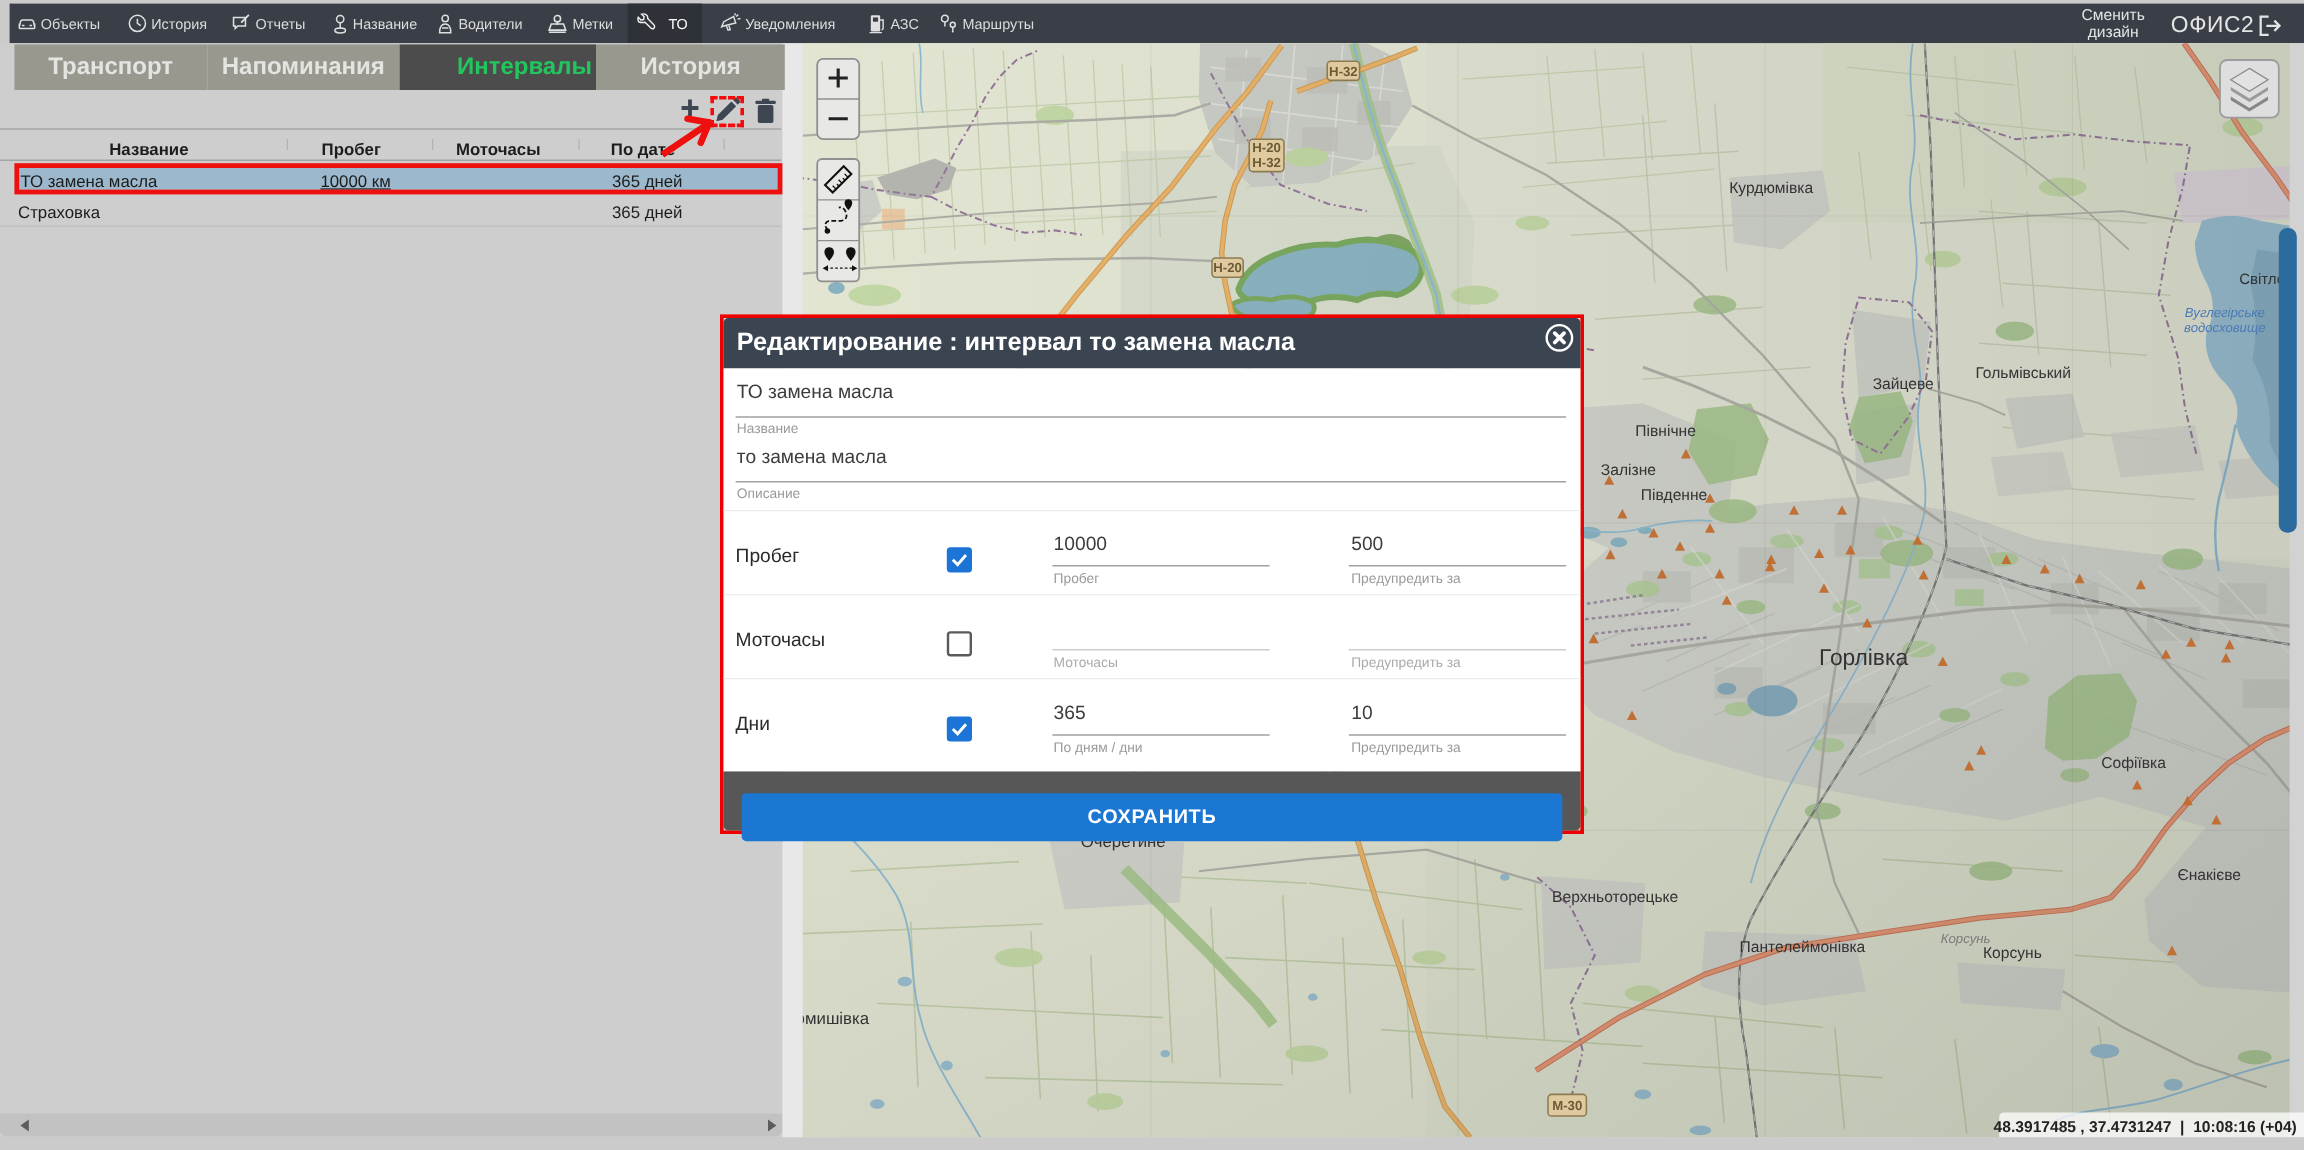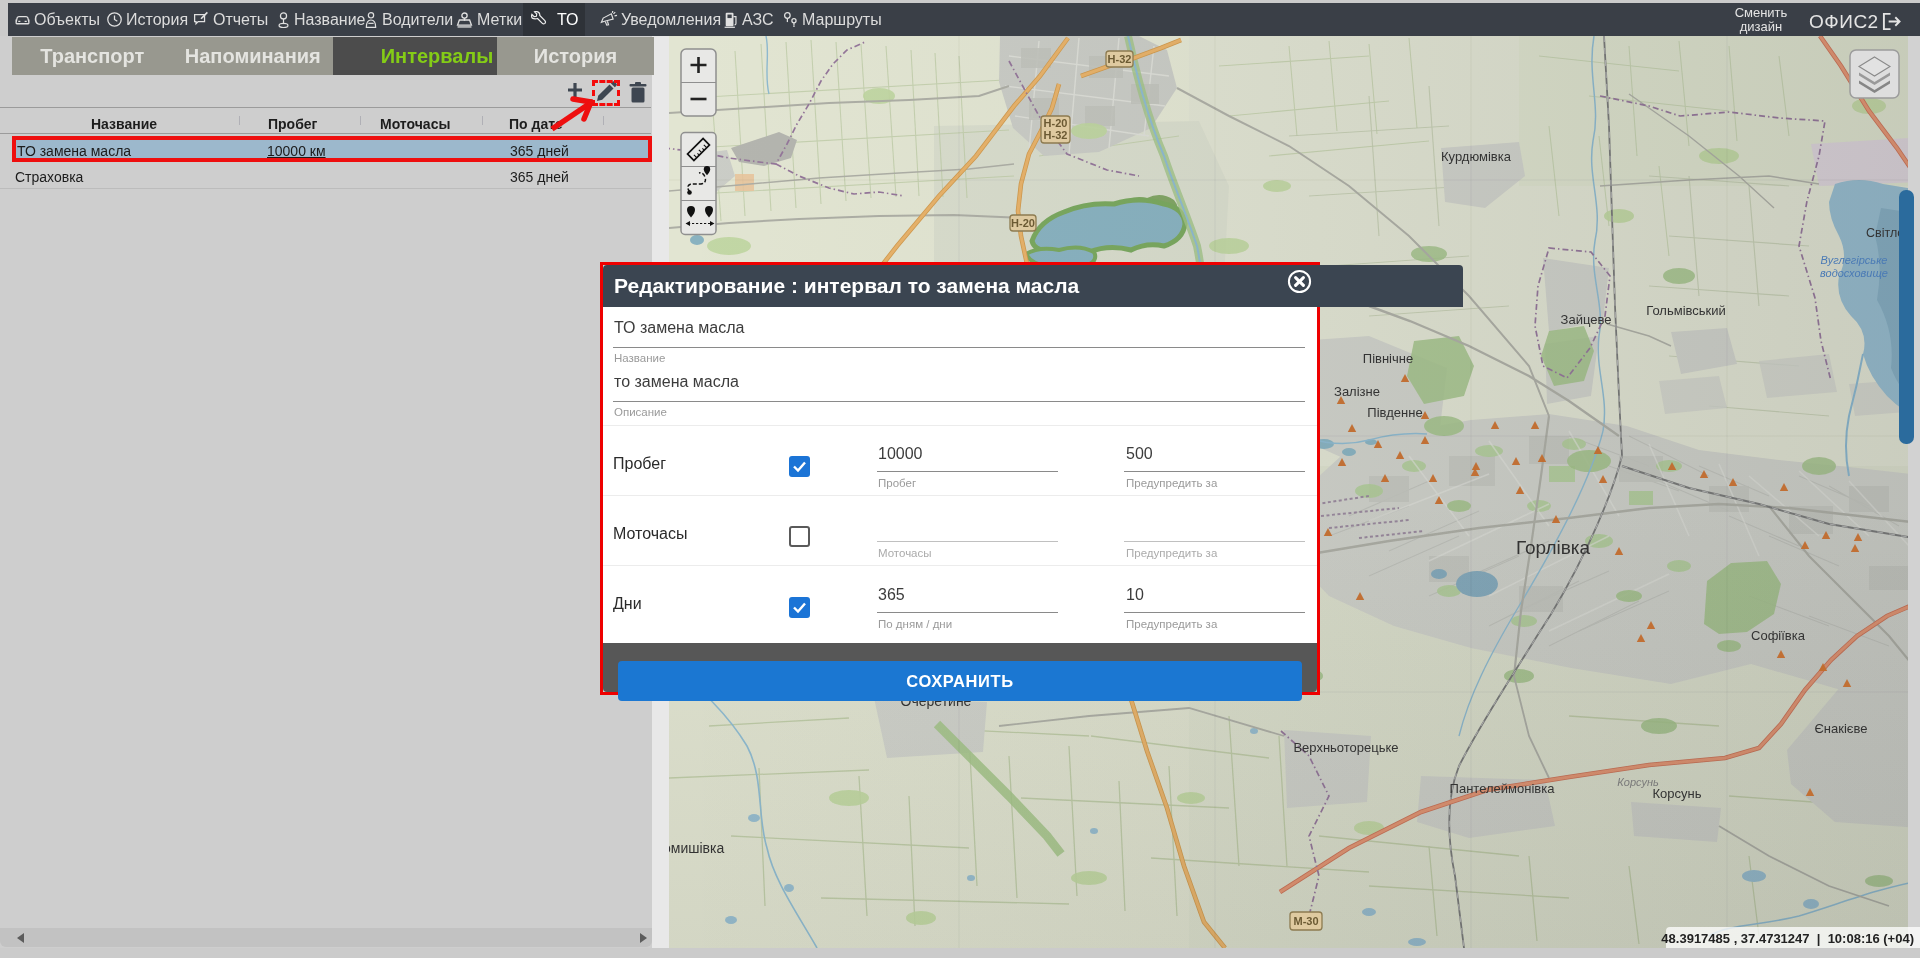--- a/index.html
+++ b/index.html
@@ -1,31 +1,31 @@
 <!DOCTYPE html>
 <html><head><meta charset="utf-8">
 <style>
   * { margin:0; padding:0; box-sizing:border-box; }
   html,body { width:1920px; height:958px; overflow:hidden; background:#cbcbcb;
     font-family:"Liberation Sans", sans-serif; }
   .abs { position:absolute; }
   #nav { position:absolute; left:8px; top:3px; width:1912px; height:33px; background:#3a3f47; }
-  .nitem { position:absolute; top:0; height:33px; display:flex; align-items:center; color:#dcdcdc; font-size:16px; white-space:nowrap; }
+  .nitem { position:absolute; top:0; height:33px; display:flex; align-items:center; color:#dcdcdc; font-size:12px; white-space:nowrap; }
   .nitem svg { margin-right:3px; }
   #tabs { position:absolute; left:12px; top:37px; width:642px; height:38px;font-weight:bold; }
   .tab { position:absolute; top:0; height:38px; background:#98988f; color:#e4e4e0; font-size:20px; display:flex; align-items:center; justify-content:center; }
-  .tab.act { background:#4c4c4c; color:#84cc16;padding-left:44px; }
+  .tab.act { background:#4c4c4c; color:#22c55e;padding-left:44px; }
   #panel { position:absolute; left:0; top:36px; width:652px; height:912px; background:#cecece; }
   #vtrack { position:absolute; left:652px; top:36px; width:17px; height:912px; background:#e8e8e8; }
   #mapwrap { position:absolute; left:669px; top:36px; width:1251px; height:912px; }
   #botstrip { position:absolute; left:0; top:948px; width:1920px; height:10px; background:#cbcbcb; }
   .hdr { position:absolute; font-size:14px; font-weight:bold; color:#1d1d1d; }
   .cell { position:absolute; font-size:14px; color:#1c1c1c; }
   #modal { position:absolute; left:600px; top:262px; width:720px; height:433px; border:3px solid #ee0000; }
-  #mhead { position:absolute; left:0; top:0; width:860px; height:42px; background:#3b4551; border-radius:4px 4px 0 0; }
+  #mhead { position:absolute; left:0; top:0; width:714px; height:42px; background:#3b4551; border-radius:4px 4px 0 0; }
   #mbody { position:absolute; left:0; top:42px; width:714px; height:336px; background:#fff; }
   #mfoot { position:absolute; left:0; top:378px; width:714px; height:49px; background:#575757; border-radius:0 0 4px 4px; }
   #savebtn { position:absolute; left:15px; top:6px; width:684px; height:40px; background:#1b77d2; border-radius:4px; color:#fff; font-size:16.5px; font-weight:bold; letter-spacing:0.6px; display:flex; align-items:center; justify-content:center;margin-top:12px; }
   .minput { position:absolute; font-size:16px; color:#3c3c3c; }
   .mlabel { position:absolute; font-size:11.5px; color:#9a9a9a; }
   .uline { position:absolute; height:1px; background:#8a8a8a; }
   .uline.light { background:#c0c0c0; }
   .rowlab { position:absolute; font-size:16px; color:#2a2a2a; }
 </style></head>
 <body>

